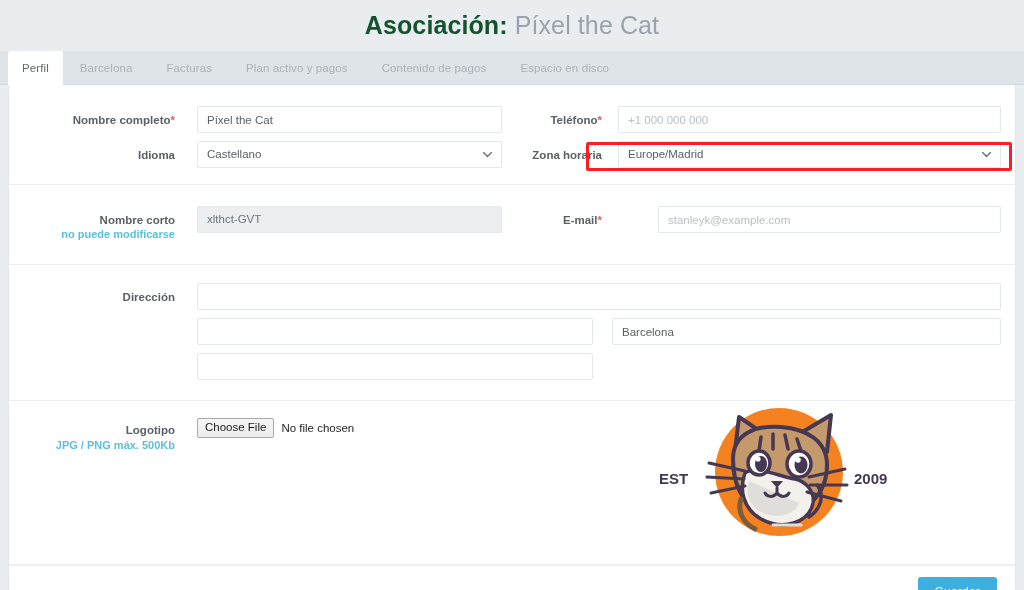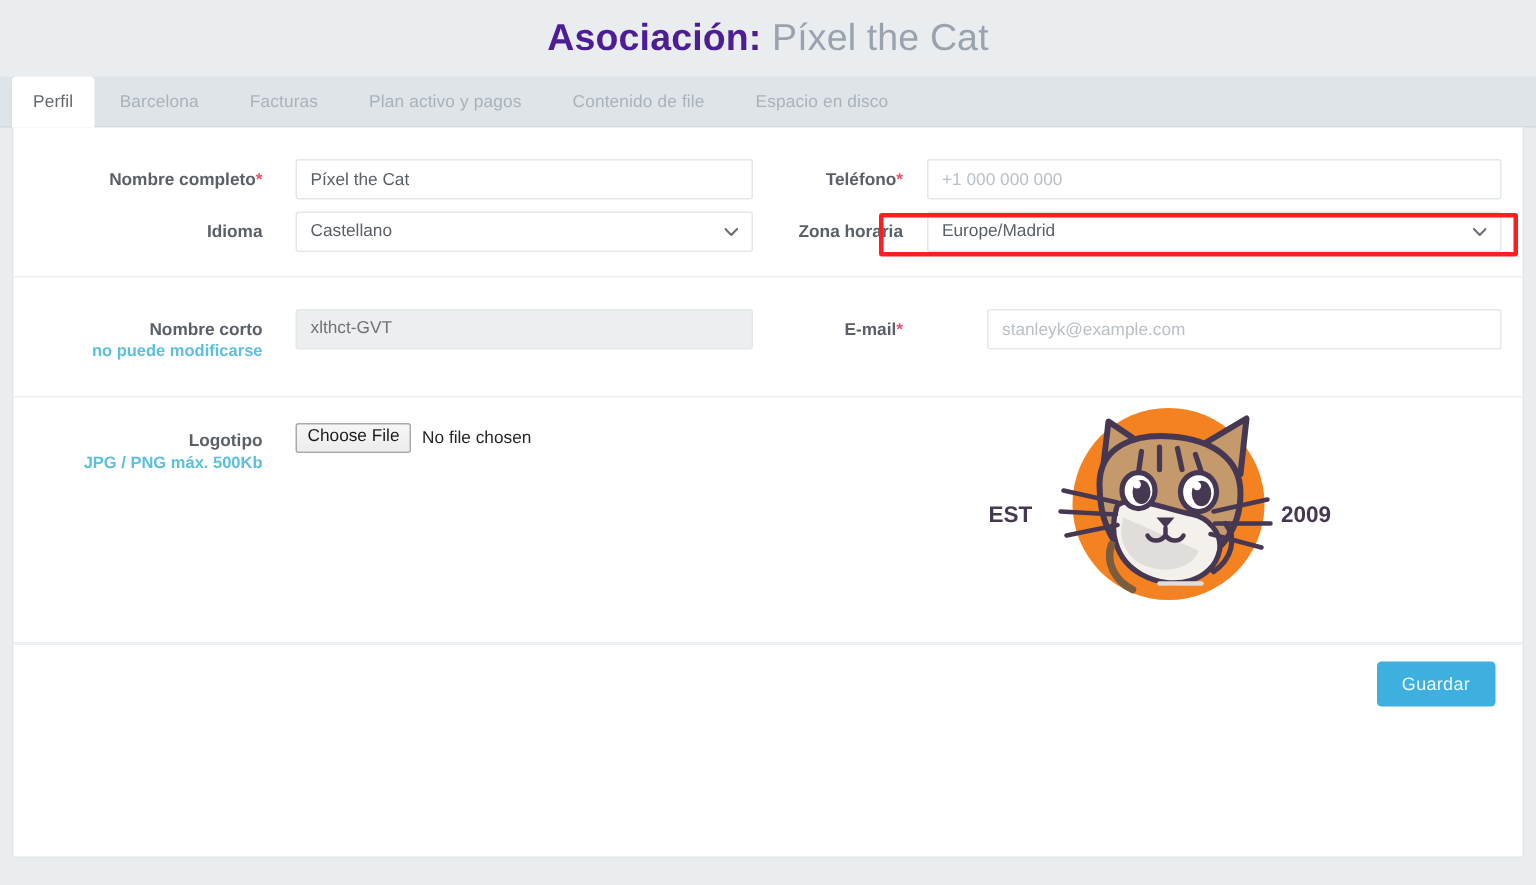--- a/index.html
+++ b/index.html
@@ -26,21 +26,21 @@
     background: #e9edf0;
   }
   .page-title {
     font-size: 25px;
     font-weight: 400;
     color: #9aa3ad;
     letter-spacing: .1px;
     white-space: nowrap;
   }
   .page-title .strong {
-    color: #4c1d95;
+    color: #14532d;
     font-weight: 600;
   }
 
   
   .tabstrip {
     position: relative;
     height: 34px;
     background: #dfe4e8;
     border-bottom: 1px solid #d3d9de;
     padding-left: 8px;
@@ -231,21 +231,21 @@
     <div class="tab">
       <span>Barcelona</span>
     </div>
     <div class="tab">
       <span>Facturas</span>
     </div>
     <div class="tab">
       <span>Plan activo y pagos</span>
     </div>
     <div class="tab">
-      <span>Contenido de file</span>
+      <span>Contenido de pagos</span>
     </div>
     <div class="tab">
       <span>Espacio en disco</span>
     </div>
   </div>
 
   <div class="card">
 
     <div class="section" style="padding:21px 0 16px 0;">
       <div class="row" style="margin-bottom:8px;">
@@ -316,20 +316,46 @@
           <div class="field-label" style="width:90px;">
             <span>E-mail</span><span class="req">*</span>
           </div>
           <div class="ctl" style="margin-left:16px; margin-right:14px;padding-left:40px;">
             <input class="tf" type="text" placeholder="stanleyk@example.com" style="">
           </div>
         </div>
       </div>
     </div>
 
+    <div class="section" style="padding:18px 0 20px 0;">
+      <div class="row" style="margin-bottom:8px;">
+        <div class="field-label" style="width:166px;">
+          <span>Dirección</span>
+        </div>
+        <div style="flex:1 1 auto; margin-left:22px; margin-right:14px;">
+          <input class="tf" type="text" style="">
+        </div>
+      </div>
+      <div class="row" style="margin-bottom:8px;">
+        <div style="width:188px; flex:0 0 188px;"></div>
+        <div style="flex:0 0 396px;">
+          <input class="tf" type="text" style="">
+        </div>
+        <div style="flex:1 1 auto; margin-left:19px; margin-right:14px;">
+          <input class="tf" type="text" value="Barcelona" style="">
+        </div>
+      </div>
+      <div class="row">
+        <div style="width:188px; flex:0 0 188px;"></div>
+        <div style="flex:0 0 396px;">
+          <input class="tf" type="text" style="">
+        </div>
+        <div style="flex:1 1 auto;"></div>
+      </div>
+    </div>
 
     <div class="section logo-sec" style="padding:15px 0 13px 0; height:164px;">
       <div class="row">
         <div class="field-label" style="width:166px;">
           <span>Logotipo</span>
           <span class="hint">JPG / PNG máx. 500Kb</span>
         </div>
         <div style="flex:1 1 auto; margin-left:22px;">
           <div class="filepick">
             <button class="choose-btn">Choose File</button>

